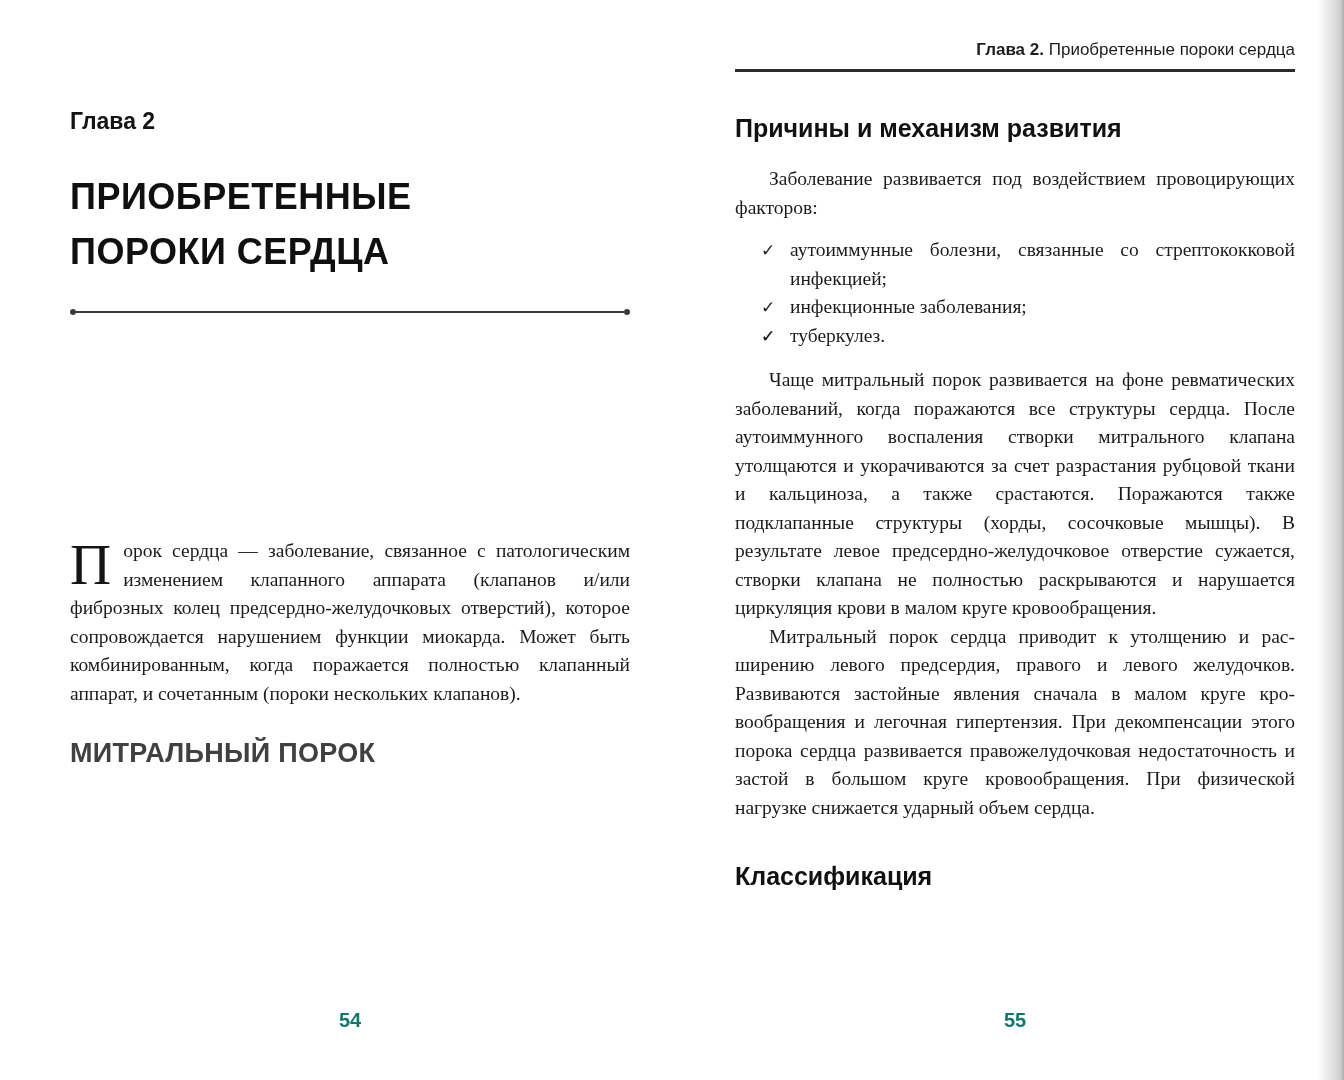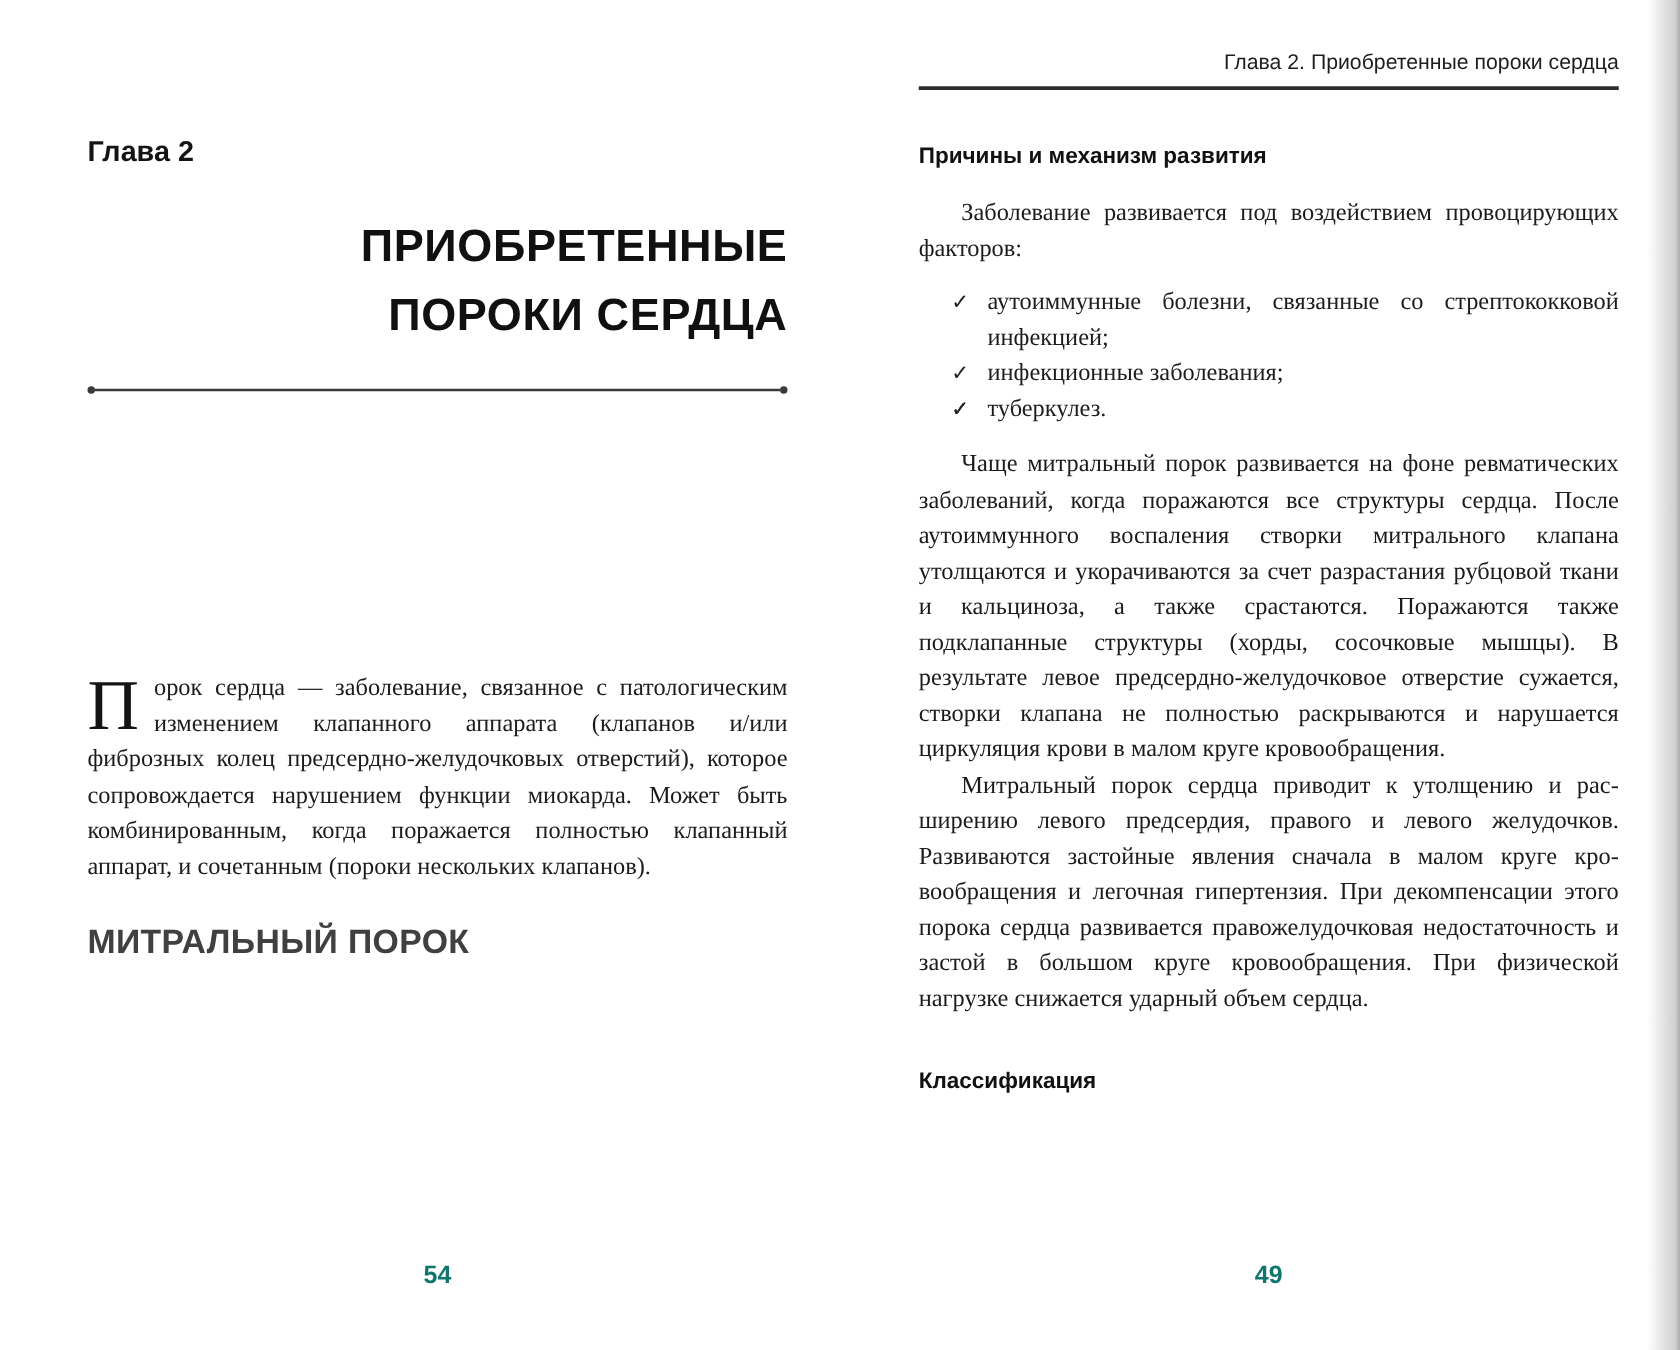--- a/index.html
+++ b/index.html
@@ -39,21 +39,20 @@
     color: #141414;
   }
   .chapter-title {
     margin-top: 34px;
     font-family: "Liberation Sans", sans-serif;
     font-weight: 700;
     font-size: 36px;
     line-height: 55px;
     letter-spacing: 0.5px;
     color: #101010;
-    text-align: right;
   }
   .chapter-title span { display: block; }
 
   .divider {
     margin-top: 30px;
     display: flex;
     align-items: center;
   }
   .divider .line { flex: 1; height: 2px; background: #3a3a3a; }
   .divider .dot  { width: 6px; height: 6px; background: #3a3a3a; border-radius: 50%; }
@@ -97,30 +96,30 @@
   }
 
   
   .running-head {
     margin-top: 40px;
     text-align: right;
     font-family: "Liberation Sans", sans-serif;
     font-size: 17px;
     color: #1d1d1d;
   }
-  .running-head .rh-bold { font-weight: 400; }
+  .running-head .rh-bold { font-weight: 700; }
   .head-rule {
     margin-top: 9px;
     height: 3px;
     background: #2c2c2c;
   }
   .sub-heading {
     font-family: "Liberation Sans", sans-serif;
     font-weight: 700;
-    font-size: 18px;
+    font-size: 25px;
     color: #111111;
   }
   .h-first { margin-top: 42px; }
   .h-second { margin-top: 40px; }
   .p-after-h { margin-top: 22px; }
 
   .checklist {
     list-style: none;
     margin-top: 14px;
   }
@@ -197,17 +196,17 @@
       </li>
     </ul>
 
     <p class="body-text indent p-after-list">Чаще митральный порок развивается на фоне ревматиче­ских заболеваний, когда поражаются все структуры сердца. После аутоиммунного воспаления створки митрального кла­пана утолщаются и укорачиваются за счет разрастания руб­цовой ткани и кальциноза, а также срастаются. Поражаются также подклапанные структуры (хорды, сосочковые мышцы). В результате левое предсердно-желудочковое отверстие сужа­ется, створки клапана не полностью раскрываются и нару­шается циркуляция крови в малом круге кровообращения.</p>
 
     <p class="body-text indent">Митральный порок сердца приводит к утолщению и рас­ширению левого предсердия, правого и левого желудочков. Развиваются застойные явления сначала в малом круге кро­вообращения и легочная гипертензия. При декомпенсации этого порока сердца развивается правожелудочковая недо­статочность и застой в большом круге кровообращения. При физической нагрузке снижается ударный объем сердца.</p>
 
     <h2 class="sub-heading h-second">Классификация</h2>
 
 
-    <div class="page-num">49</div>
+    <div class="page-num">55</div>
   </section>
 
   <div class="page-curl"></div>
 </div>
 
 </body></html>

